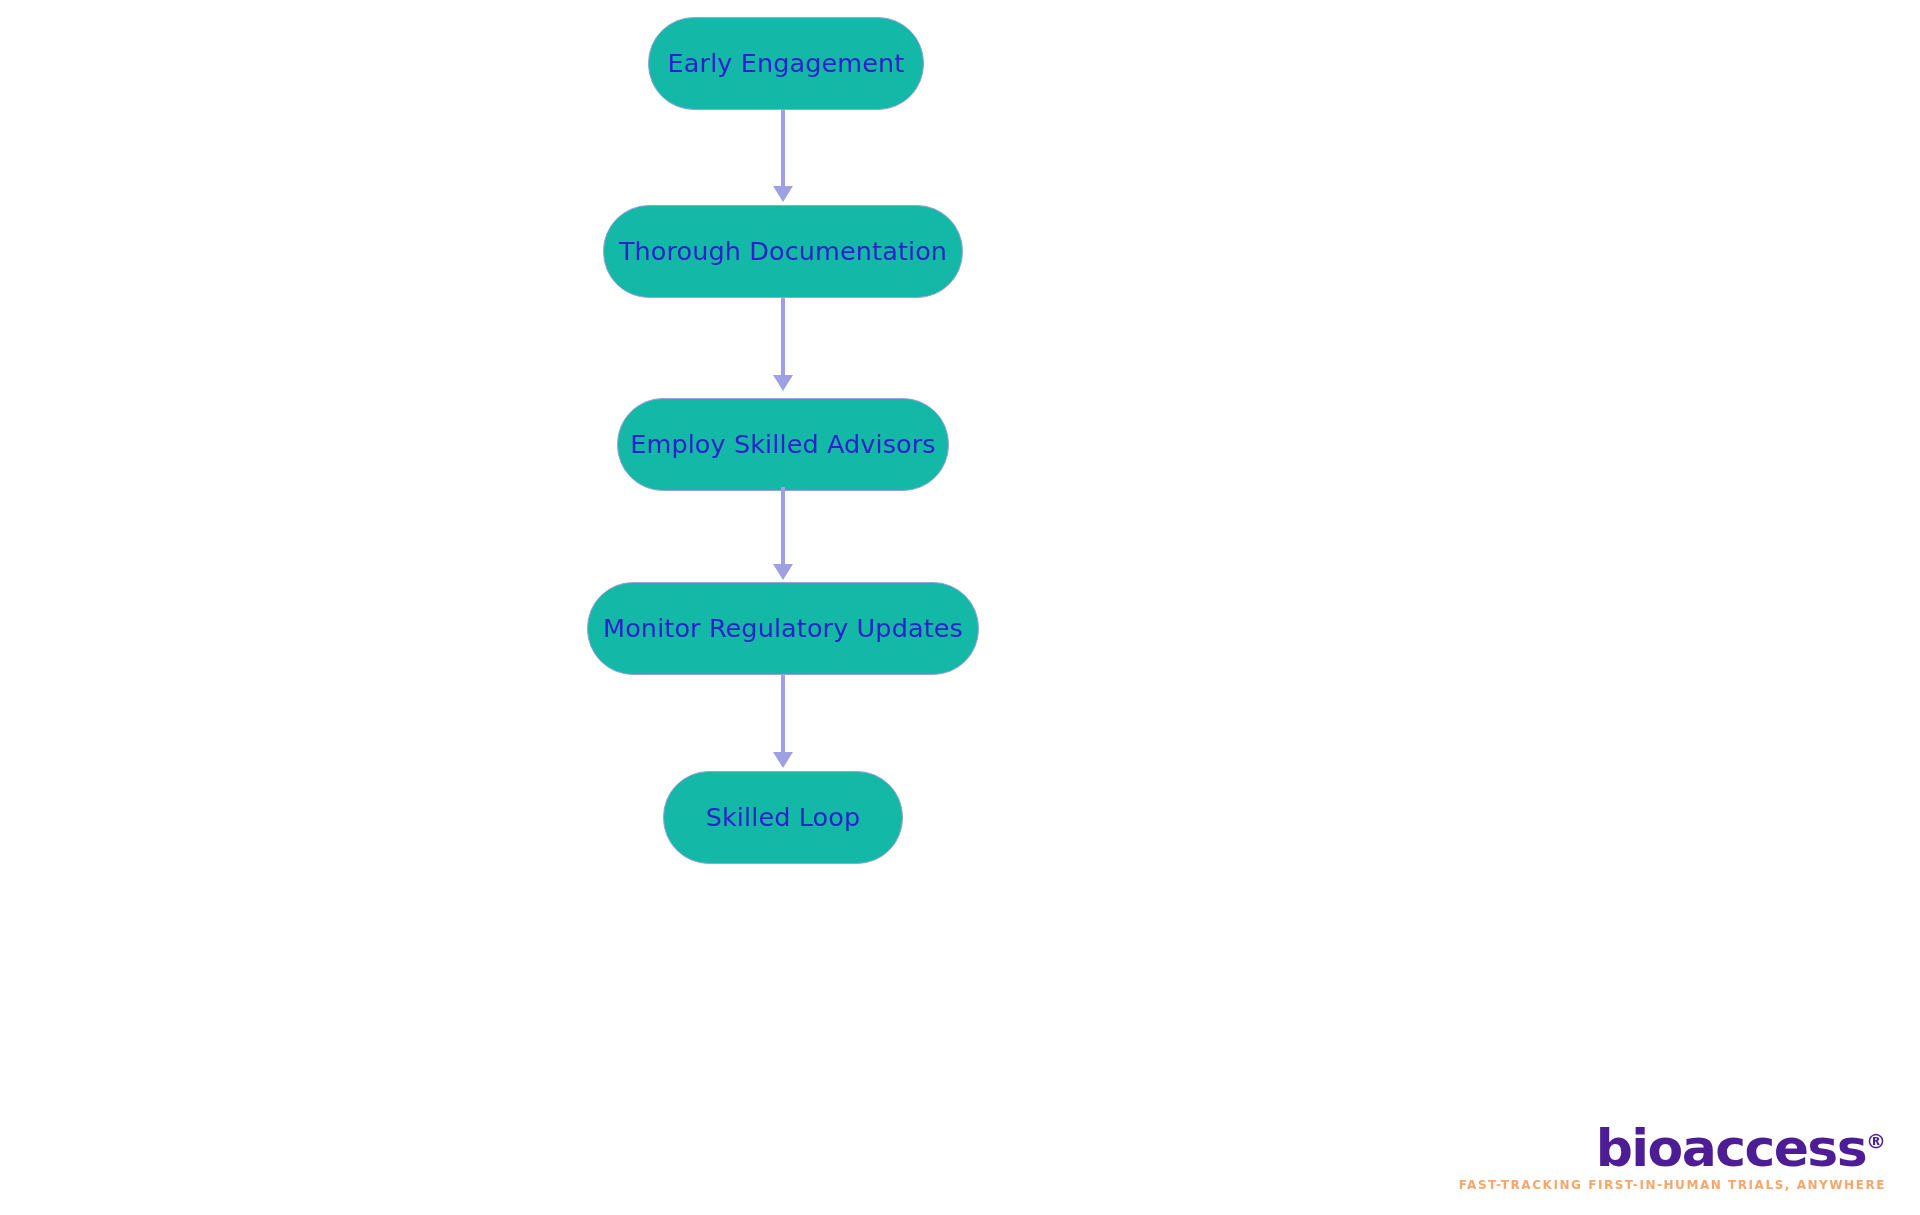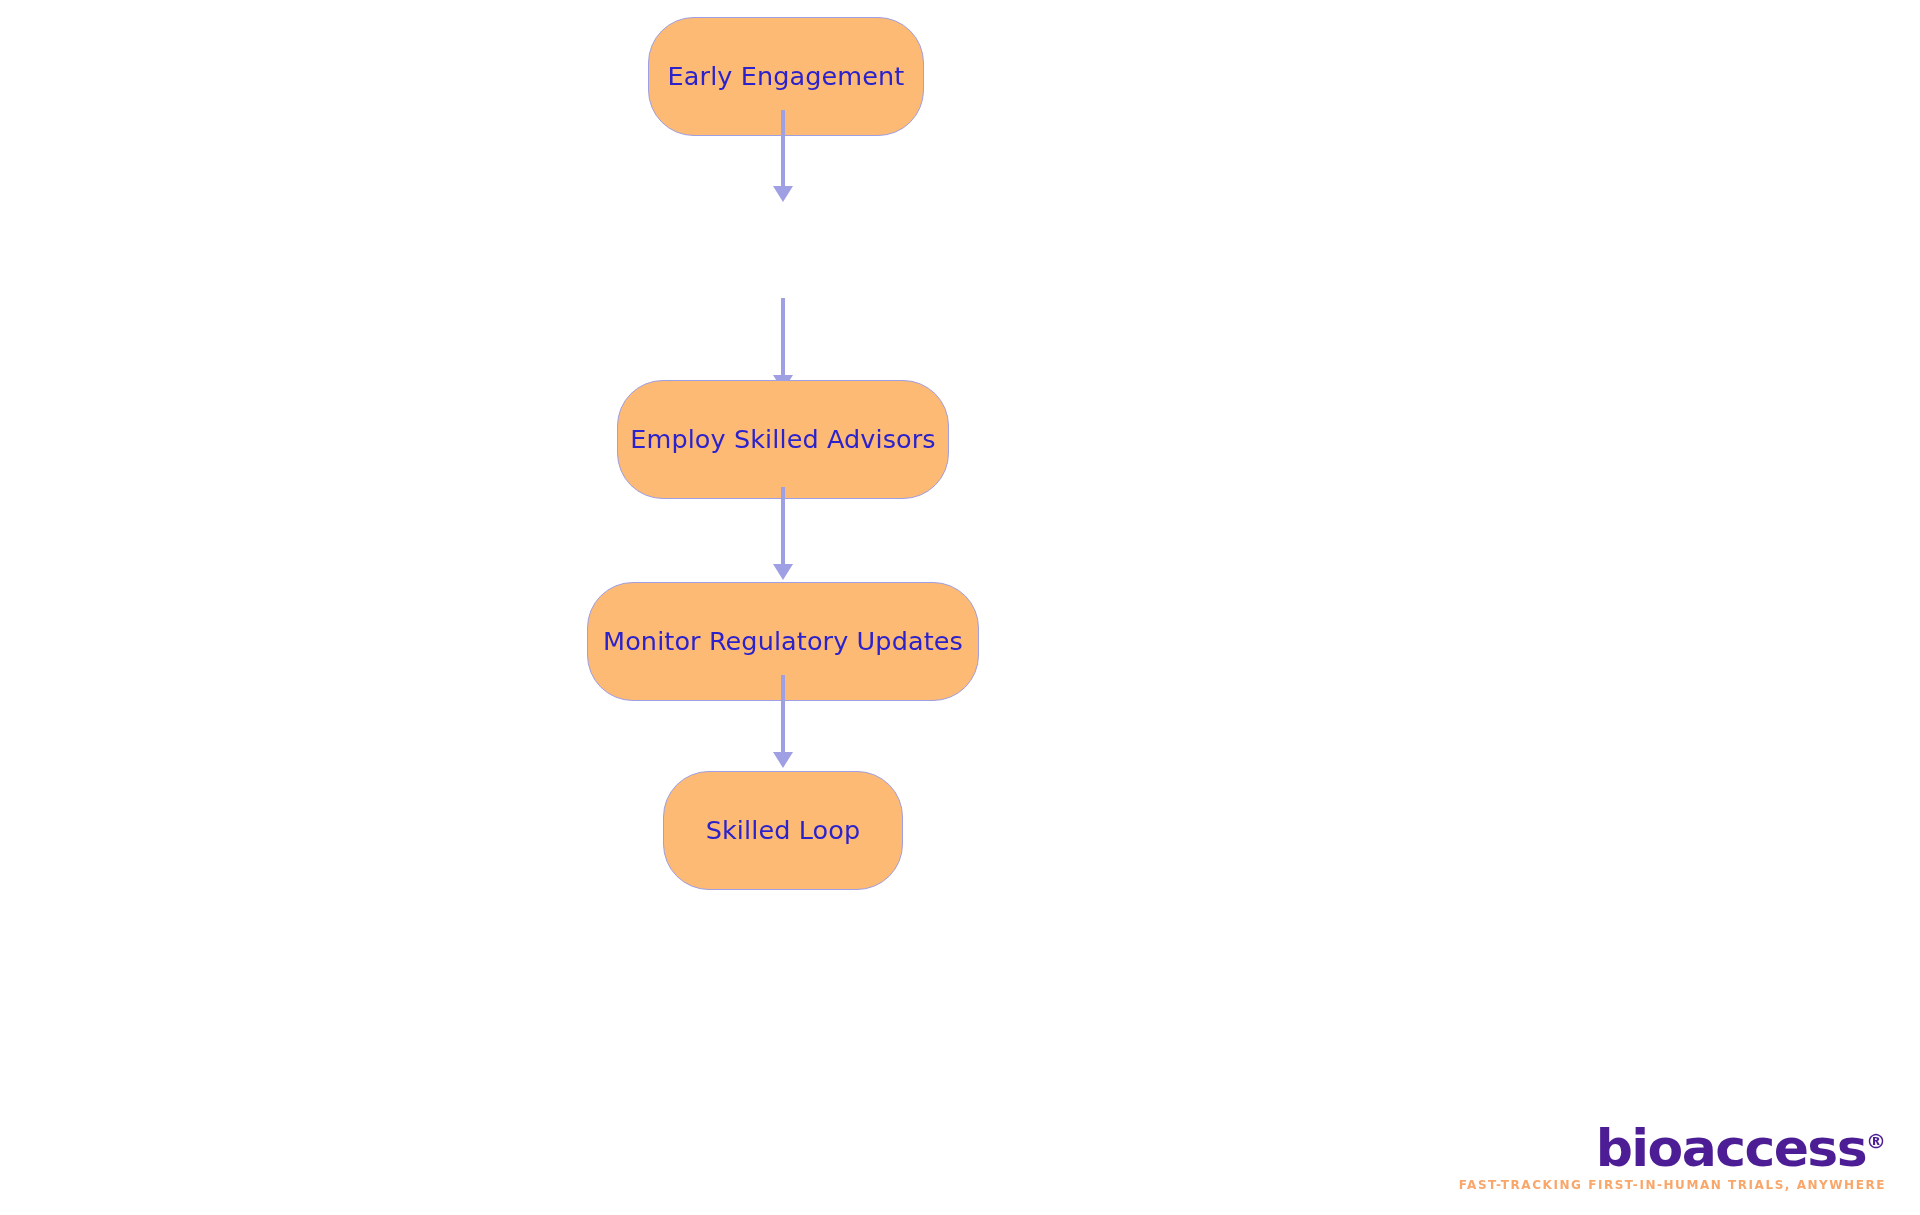--- a/index.html
+++ b/index.html
@@ -29,24 +29,24 @@
     position: absolute;
     left: 0;
     top: 0;
     width: 1566px;
     height: 900px;
   }
 
   .node {
     position: absolute;
     box-sizing: border-box;
-    background: #fdba74;
+    background: #14b8a6;
     border: 1.4px solid #9f9fe4;
     border-radius: 46px;
-    height: 119px;
+    height: 93px;
     display: flex;
     align-items: center;
     justify-content: center;
     text-align: center;
     padding: 0 18px;
   }
 
   .node-label {
     color: #2b22cc;
     font-size: 25.5px;
@@ -115,25 +115,28 @@
 
   <div class="flow-root">
 
     <div class="node" style="left:648px; top:17px; width:276px;">
       <span class="node-label">Early Engagement</span>
     </div>
 
     <div class="edge" style="left:781px; top:110px; height:78px;"></div>
     <div class="arrow-head" style="left:773px; top:186px;"></div>
 
+    <div class="node" style="left:603px; top:205px; width:360px;">
+      <span class="node-label">Thorough Documentation</span>
+    </div>
 
     <div class="edge" style="left:781px; top:298px; height:79px;"></div>
     <div class="arrow-head" style="left:773px; top:375px;"></div>
 
-    <div class="node" style="left:617px; top:380px; width:332px;">
+    <div class="node" style="left:617px; top:398px; width:332px;">
       <span class="node-label">Employ Skilled Advisors</span>
     </div>
 
     <div class="edge" style="left:781px; top:487px; height:79px;"></div>
     <div class="arrow-head" style="left:773px; top:564px;"></div>
 
     <div class="node" style="left:587px; top:582px; width:392px;">
       <span class="node-label">Monitor Regulatory Updates</span>
     </div>
 

